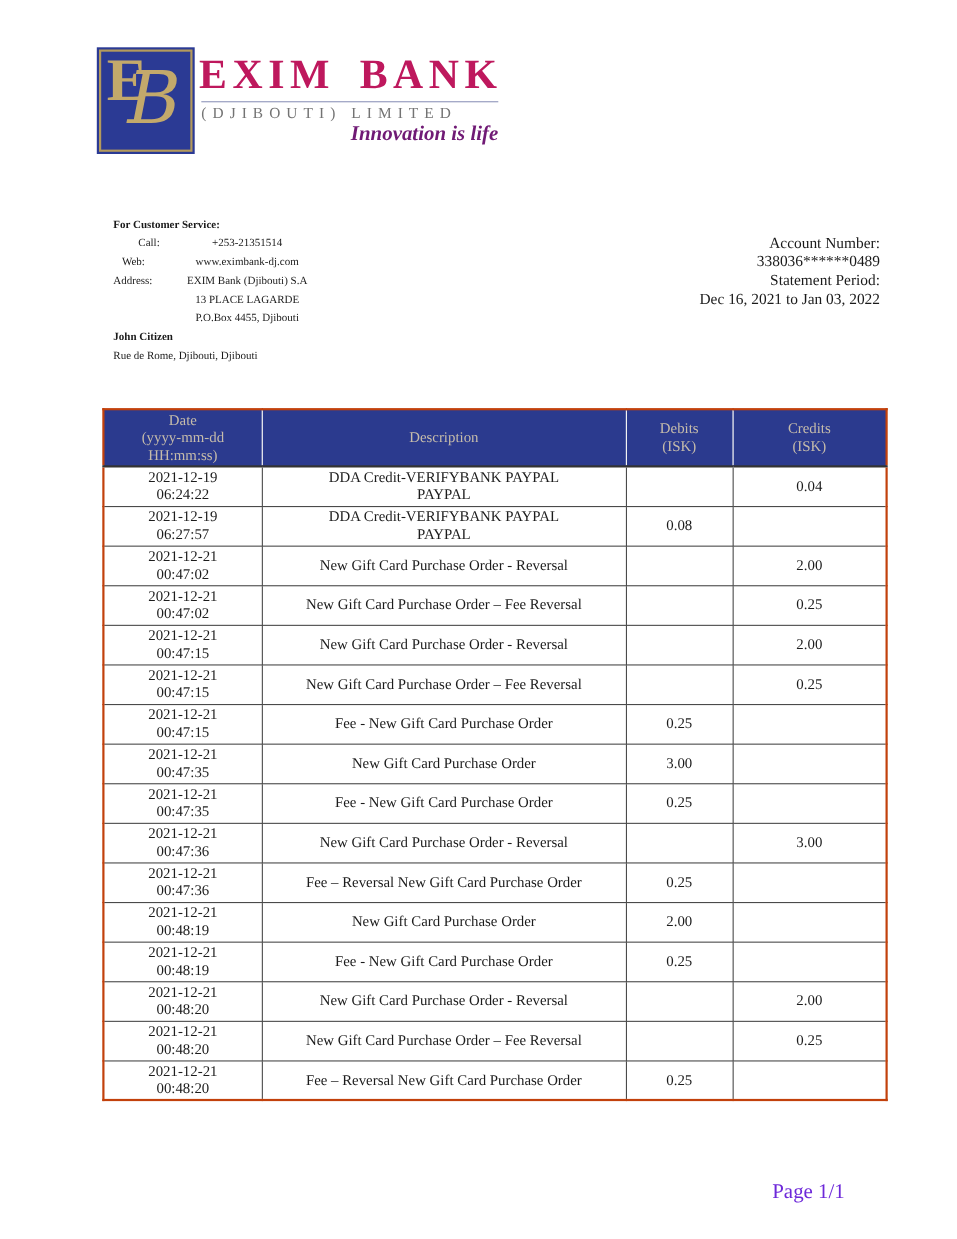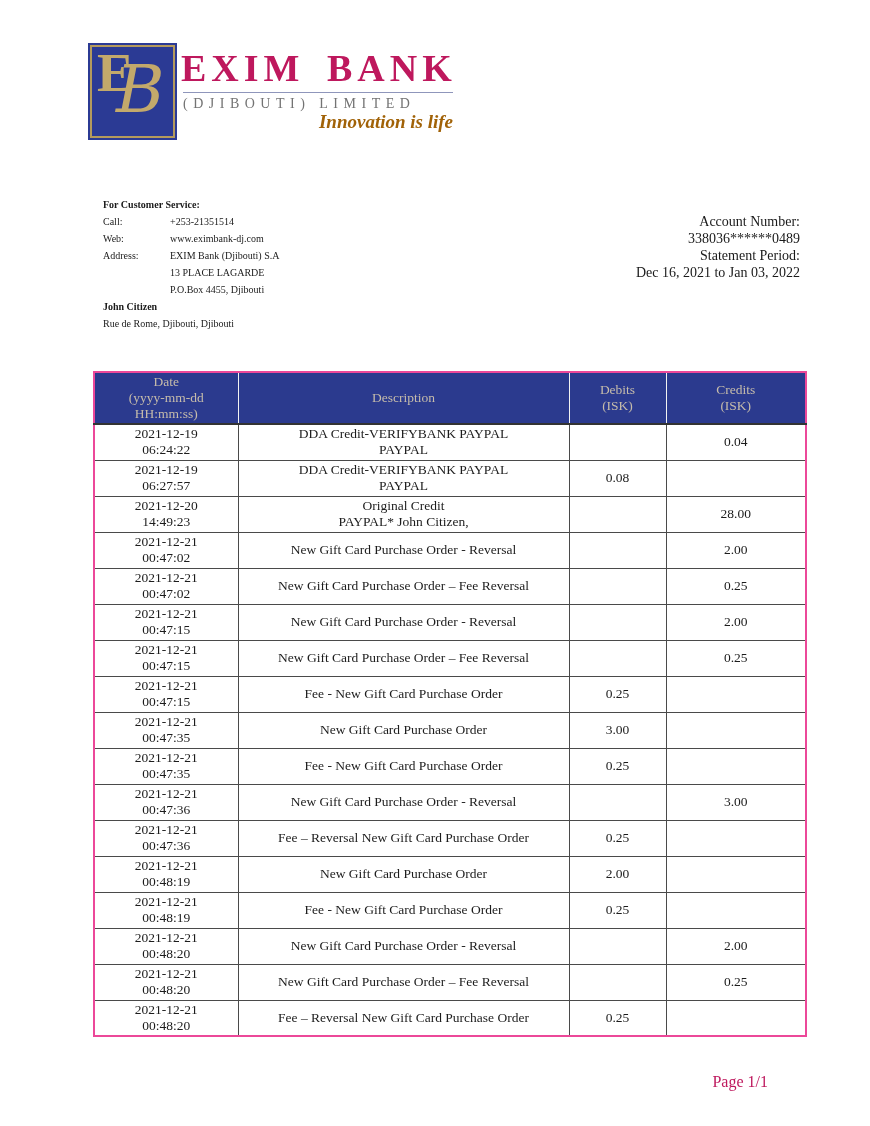--- a/index.html
+++ b/index.html
@@ -31,59 +31,59 @@
   .bank-rule {
     position:absolute; left:183px; top:92px; width:270px; height:1px;
     background:#8f96bb;
   }
   .bank-sub {
     position:absolute; left:183px; top:96px; font-size:14px; font-weight:normal;
     color:#737373; letter-spacing:5.5px; white-space:nowrap;
   }
   .tagline {
     position:absolute; left:183px; top:111px; width:270px; text-align:right;
-    font-size:19px; font-style:italic; font-weight:bold; color:#a16207;
+    font-size:19px; font-style:italic; font-weight:bold; color:#701a75;
   }
   
   .cs-block { position:absolute; left:103px; top:196px; font-size:10px; line-height:17px; }
   .cs-heading { font-weight:bold; }
-  .cs-row { display:flex; }
+  .cs-row { display:flex;justify-content:center; }
   .cs-label { width:67px; flex:0 0 67px; }
   .customer-name { font-weight:bold; }
   
   .acct-block {
     position:absolute; right:70px; top:213px; text-align:right;
     font-size:14px; line-height:17px;
   }
   .acct-label { font-weight:normal; }
   
   .txn-table {
     position:absolute; left:93px; top:371px; width:712px;
     border-collapse:collapse; table-layout:fixed;
-    border:2px solid #ec4899;
+    border:2px solid #c2410c;
   }
   .txn-table col.c-date { width:144px; }
   .txn-table col.c-desc { width:331px; }
   .txn-table col.c-debit { width:97px; }
   .txn-table col.c-credit { width:140px; }
   .txn-table th {
     background:#2b3a8e; color:#c6bcab; font-weight:normal;
     font-size:13.5px; line-height:16px; height:52px; text-align:center;
     vertical-align:middle; white-space:pre-line;
     border-left:1px solid #f2f2f2; border-right:1px solid #f2f2f2;
     border-bottom:2px solid #333333;
   }
   .txn-table td {
     border:1px solid #4a4a4a; font-size:13.5px; line-height:16px;
     height:36px; text-align:center; vertical-align:middle;
     color:#1c1c1c; white-space:pre-line; padding:1px 4px;
   }
   
   .page-footer {
-    position:absolute; right:102px; top:1073px; font-size:16px; color:#be185d;
+    position:absolute; right:102px; top:1073px; font-size:19px; color:#6d28d9;
   }
 </style>
 </head>
 <body>
 
 <div class="page">
 
   <div class="logo-box">
     <span class="logo-e">E</span>
     <span class="logo-b">B</span>
@@ -156,28 +156,20 @@
         </tr>
         <tr>
           <td>2021-12-19
 06:27:57</td>
           <td>DDA Credit-VERIFYBANK PAYPAL
 PAYPAL</td>
           <td>0.08</td>
           <td></td>
         </tr>
         <tr>
-          <td>2021-12-20
-14:49:23</td>
-          <td>Original Credit
-PAYPAL* John Citizen,</td>
-          <td></td>
-          <td>28.00</td>
-        </tr>
-        <tr>
           <td>2021-12-21
 00:47:02</td>
           <td>New Gift Card Purchase Order - Reversal</td>
           <td></td>
           <td>2.00</td>
         </tr>
         <tr>
           <td>2021-12-21
 00:47:02</td>
           <td>New Gift Card Purchase Order – Fee Reversal</td>

